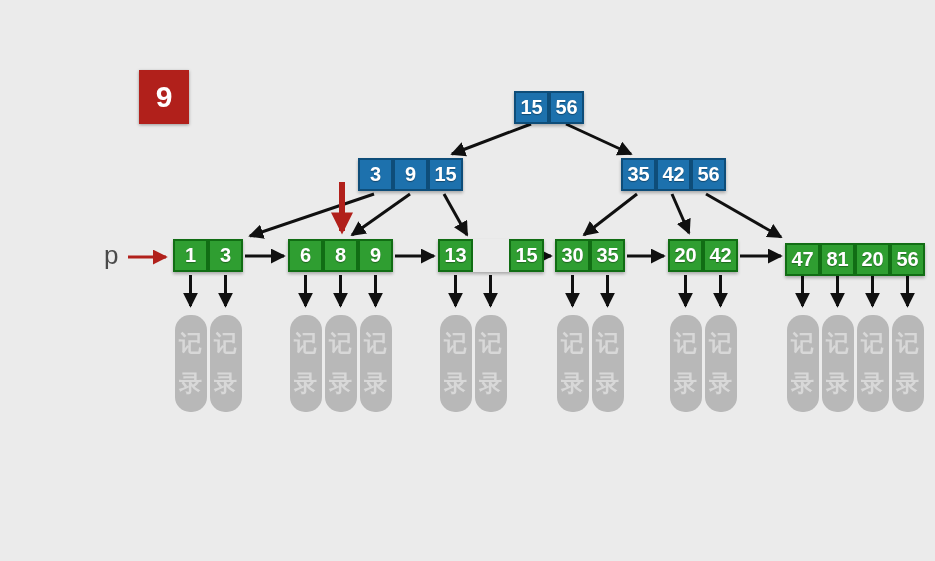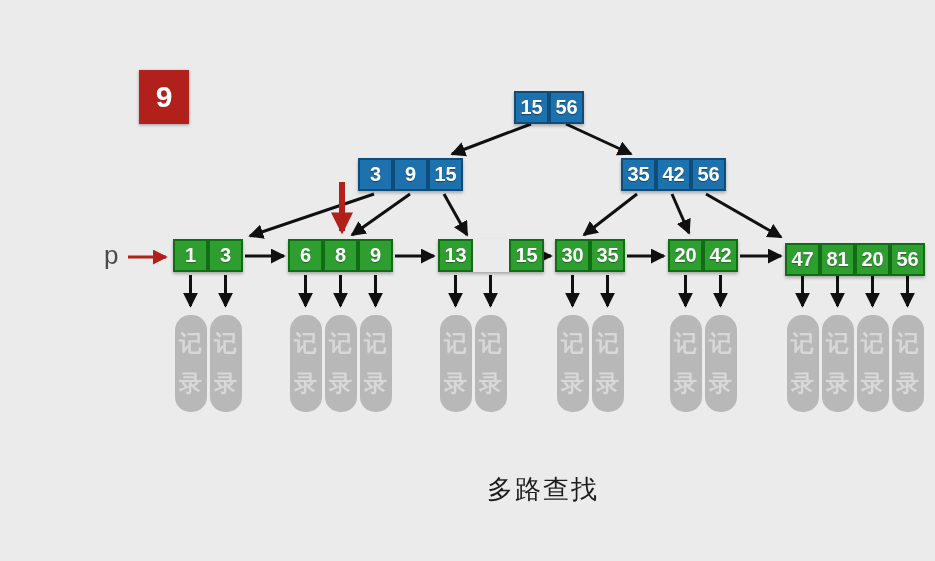--- a/index.html
+++ b/index.html
@@ -200,14 +200,13 @@
       <div class="capsule" style="left: 856.5px; top: 315px; height: 97px;">
         <span>记</span>
         <span>录</span>
       </div>
       <div class="capsule" style="left: 891.5px; top: 315px; height: 97px;">
         <span>记</span>
         <span>录</span>
       </div>
     </div>
 
-  <div class="caption">多路查找</div>
 </div>
 
 </body></html>

